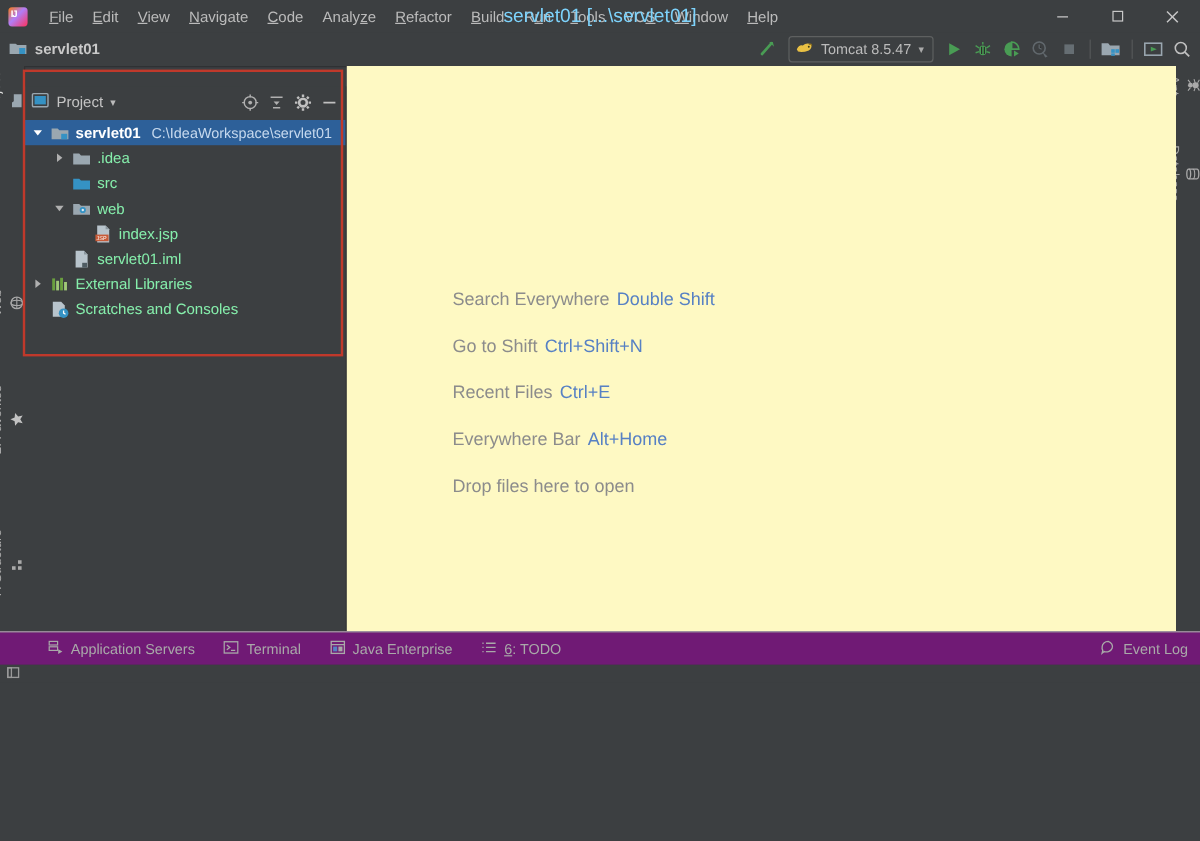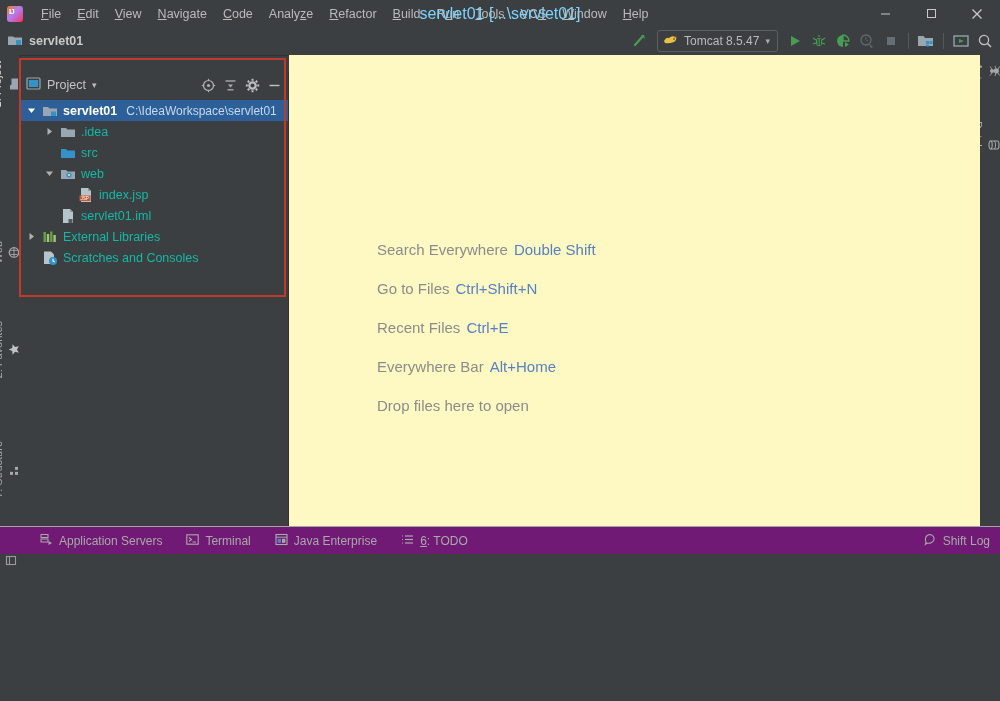--- a/index.html
+++ b/index.html
@@ -126,21 +126,21 @@
   .pp-act {
     width: 20px; height: 20px; display: flex;
     align-items: center; justify-content: center;
   }
   .pp-tree {
     flex: 1; padding-top: 2px; overflow: hidden;
   }
   .trow {
     height: 21px; display: flex; align-items: center;
     gap: 5px; padding-left: 6px; white-space: nowrap;
-    font-size: 12.5px; color: #14b8a6;
+    font-size: 12.5px; color: #86efac;
   }
   .trow.selected {
     background: #2d6099; color: #ffffff;
   }
   .trow .arrow {
     width: 11px; height: 11px; flex: none;
     display: flex; align-items: center; justify-content: center;
   }
   .trow .ticon { width: 16px; height: 16px; flex: none; display:block; }
   .trow .tlabel { }
@@ -548,21 +548,21 @@
             </svg>
           </span>
           <span class="tlabel">Scratches and Consoles</span>
         </div>
       </div>
   </div>
 
   <div class="editor">
     <div class="shortcuts" id="shortcuts">
         <div class="scline"><span>Search Everywhere</span><span class="sckey">Double Shift</span></div>
-        <div class="scline"><span>Go to Files</span><span class="sckey">Ctrl+Shift+N</span></div>
+        <div class="scline"><span>Go to Shift</span><span class="sckey">Ctrl+Shift+N</span></div>
         <div class="scline"><span>Recent Files</span><span class="sckey">Ctrl+E</span></div>
         <div class="scline"><span>Everywhere Bar</span><span class="sckey">Alt+Home</span></div>
         <div class="scline"><span>Drop files here to open</span></div>
       </div>
   </div>
 
   <div class="bottom-stripe">
     <div class="btab">
       <span>
         <svg width="13" height="13" viewBox="0 0 13 13">
@@ -609,21 +609,21 @@
       </span>
       <span><u>6</u><span>: TODO</span></span>
     </div>
 
     <div class="bottom-right">
       <span>
         <svg width="13" height="13" viewBox="0 0 13 13">
           <path d="M6.5 1.5 A5 4.3 0 1 1 3.2 10 L1.4 11.4 L2 9 A4.3 4.3 0 0 1 1.5 5.8 A5 4.3 0 0 1 6.5 1.5 Z" fill="none" stroke="#a9a9a9" stroke-width="1.1"></path>
         </svg>
       </span>
-      <span>Shift Log</span>
+      <span>Event Log</span>
     </div>
   </div>
 
   <div class="statusbar">
     <span class="sb-icon">
       <svg width="12" height="12" viewBox="0 0 12 12">
         <rect x="1.5" y="2.5" width="9" height="8" fill="none" stroke="#9a9a9a" stroke-width="1.1"></rect>
         <rect x="1.5" y="2.5" width="3" height="8" fill="none" stroke="#9a9a9a" stroke-width="1.1"></rect>
       </svg>
     </span>

